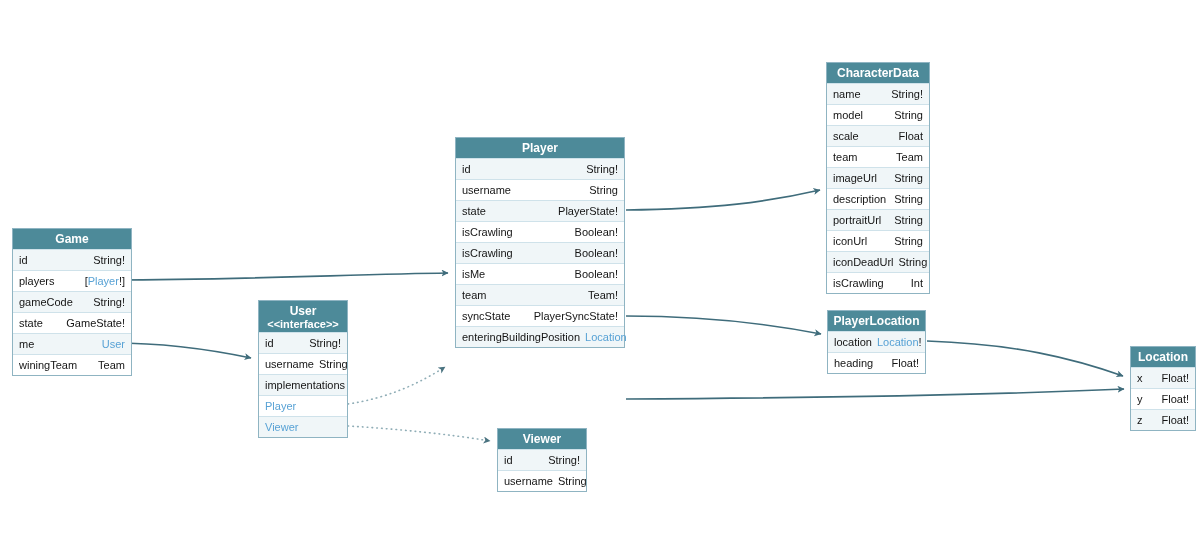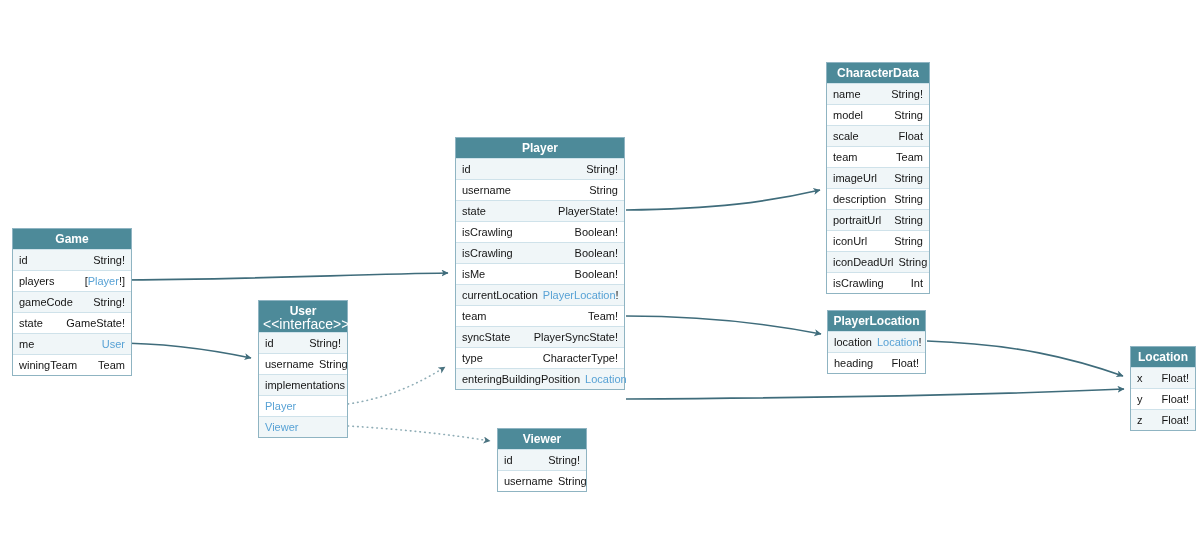--- a/index.html
+++ b/index.html
@@ -2,21 +2,21 @@
 <html><head>
 <meta charset="utf-8">
 <style>
   html,body{margin:0;padding:0;background:#ffffff;}
   body{width:1200px;height:547px;overflow:hidden;font-family:"Liberation Sans",sans-serif;}
   .canvas{position:relative;width:1200px;height:547px;background:#ffffff;}
   svg.edges{position:absolute;left:0;top:0;width:1200px;height:547px;z-index:1;}
   .node{position:absolute;z-index:2;border:1px solid #8fb4c2;background:#a21caf;box-sizing:border-box;}
   .hdr{background:#4d8a99;color:#ffffff;text-align:center;font-size:12px;font-weight:bold;
        padding:3px 4px 2px 4px;line-height:15px;}
-  .hdr .sub{display:block;font-size:14px;font-weight:normal;line-height:11px;}
+  .hdr .sub{display:block;font-size:11px;font-weight:bold;line-height:11px;}
   .row{display:flex;justify-content:space-between;gap:5px;padding:0 6px;height:20px;
        line-height:20px;font-size:11px;border-top:1px solid #cfe2ea;background:#ffffff;
        white-space:nowrap;color:#141414;}
   .rows .row:nth-child(odd){background:#f0f6f8;}
   .fname{color:#141414;}
   .ftype{color:#141414;text-align:center;}
   .t-link{color:#58a2d5;}
   .name-link{color:#58a2d5;}
   path.solid{fill:none;stroke:#3f6c7b;stroke-width:1.6;}
   path.dotted{fill:none;stroke:#8fadb6;stroke-width:1.6;stroke-dasharray:0.6 4.2;stroke-linecap:round;}
@@ -118,34 +118,26 @@
           </div>
           <div class="row">
             <span class="fname">isCrawling</span>
             <span class="ftype"><span>Boolean!</span></span>
           </div>
           <div class="row">
             <span class="fname">isMe</span>
             <span class="ftype"><span>Boolean!</span></span>
           </div>
           <div class="row">
-            <span class="fname">currentLocation</span>
-            <span class="ftype"><span class="t-link">PlayerLocation</span><span>!</span></span>
-          </div>
-          <div class="row">
             <span class="fname">team</span>
             <span class="ftype"><span>Team!</span></span>
           </div>
           <div class="row">
             <span class="fname">syncState</span>
             <span class="ftype"><span>PlayerSyncState!</span></span>
-          </div>
-          <div class="row">
-            <span class="fname">type</span>
-            <span class="ftype"><span>CharacterType!</span></span>
           </div>
           <div class="row">
             <span class="fname">enteringBuildingPosition</span>
             <span class="ftype"><span class="t-link">Location</span></span>
           </div>
         </div>
       </div>
       <div class="node" style="left: 826px; top: 62px; width: 104px;">
         <div class="hdr"><span>CharacterData</span></div>
         <div class="rows">

